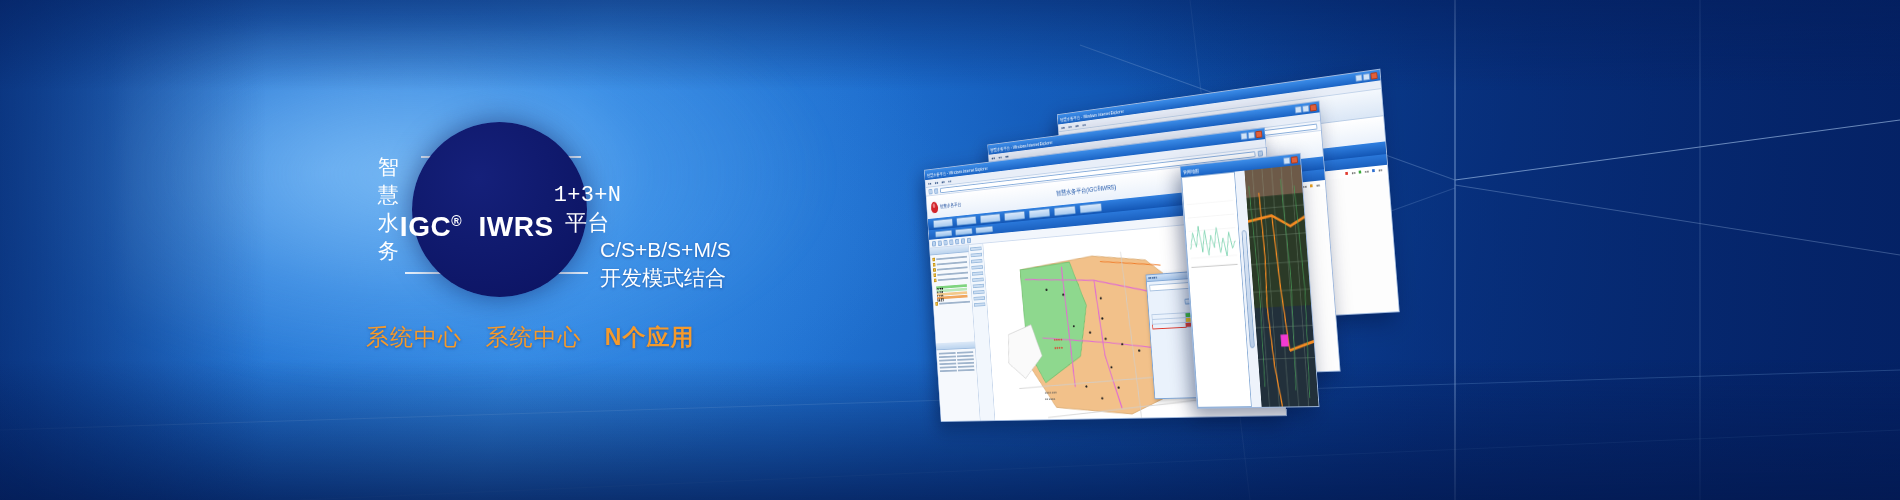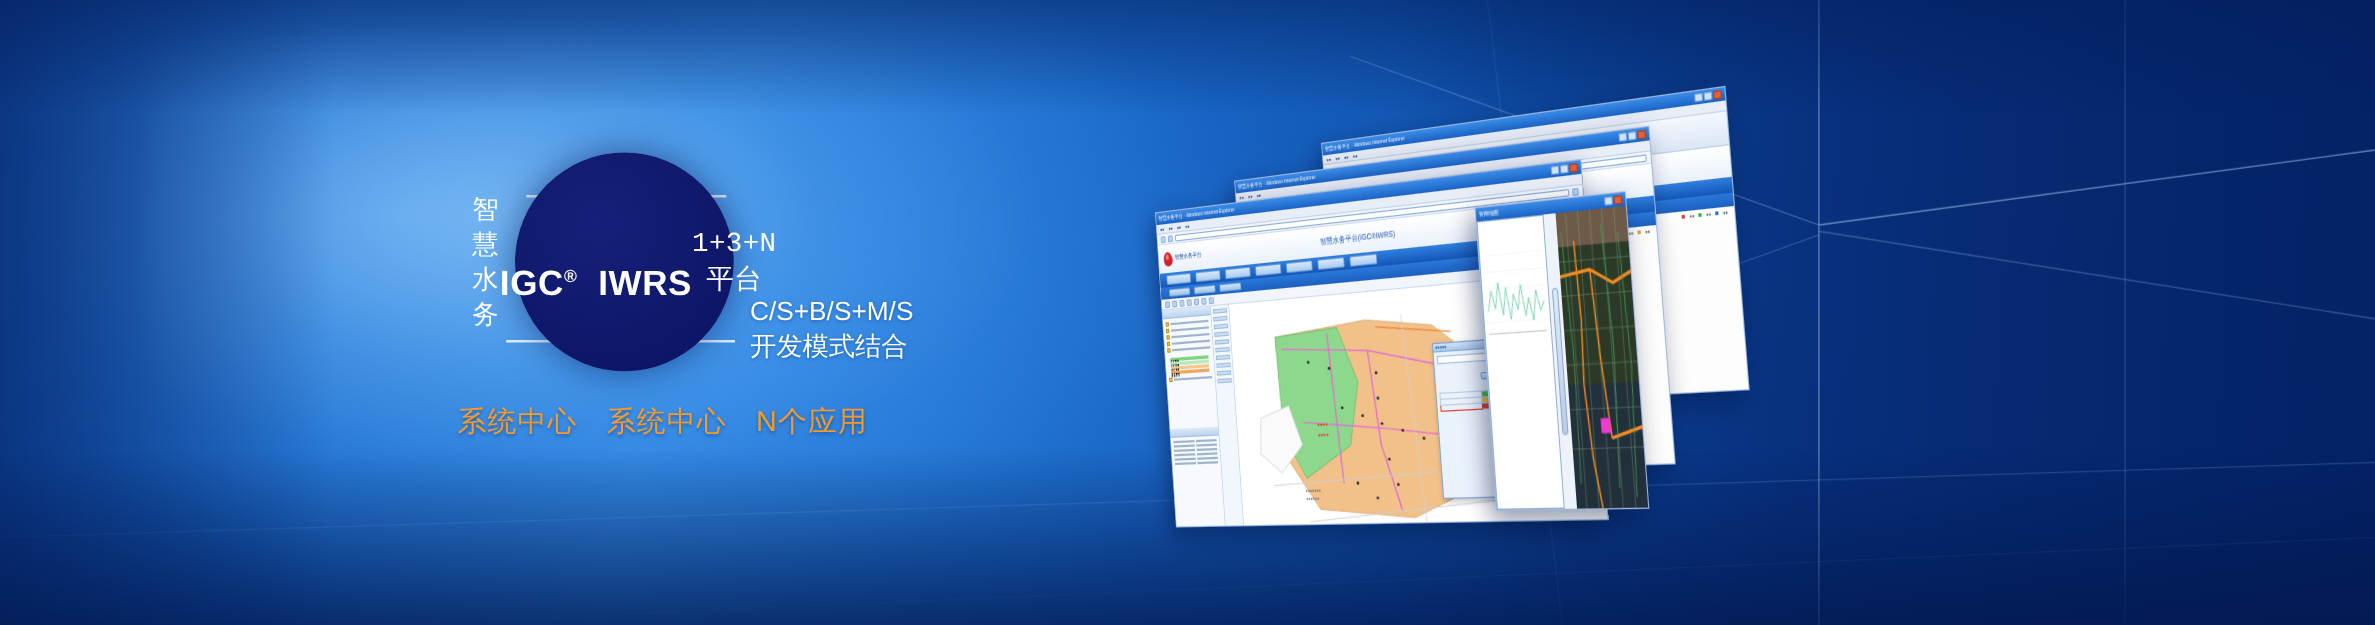--- a/index.html
+++ b/index.html
@@ -59,21 +59,21 @@
   .c-bl{left:405px;top:272px;width:78px;}
   .c-tr{left:519px;top:156px;width:62px;}
   .c-br{left:516px;top:272px;width:72px;}
   
   .tagline{
     position:absolute;left:366px;top:322px;z-index:7;
     color:#f59a2b;font-size:23px;letter-spacing:1px;white-space:nowrap;
     text-shadow:0 1px 3px rgba(0,30,90,.4);
   }
   .tagline span{margin-right:16px;}
-  .tagline span:last-child{margin-right:0;}
+  .tagline span:last-child{margin-right:0;font-weight:bold;}
   
   .shots{position:absolute;left:760px;top:20px;width:740px;height:460px;z-index:3;
          perspective:1400px;perspective-origin:95% 50%;}
   .win{
     position:absolute;background:#eef3fb;border:1px solid #9fb8dd;
     box-shadow:-6px 8px 22px rgba(2,18,60,.45);
     overflow:hidden;transform-style:preserve-3d;
   }
   .win.w1{left:200px;top:45px;width:430px;height:250px;transform:rotateY(-26deg) rotateZ(-5.2deg) skewY(1.4deg) scale(.98);transform-origin:right center;}
   .win.w2{left:120px;top:78px;width:450px;height:275px;transform:rotateY(-26deg) rotateZ(-5.2deg) skewY(1.4deg) scale(.99);transform-origin:right center;}

